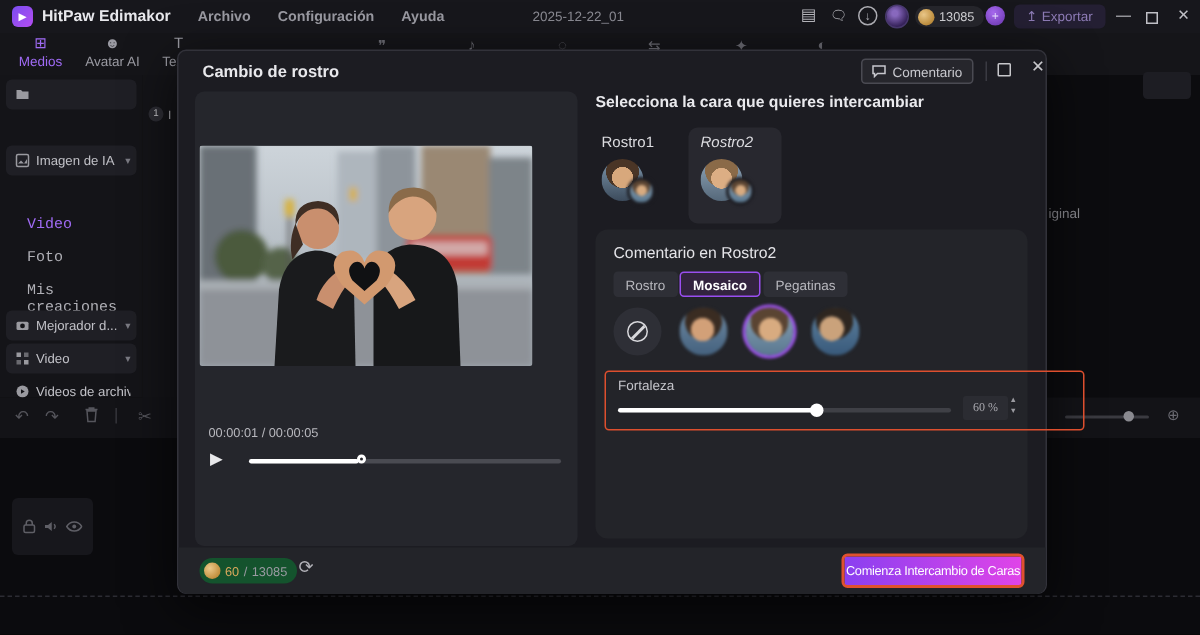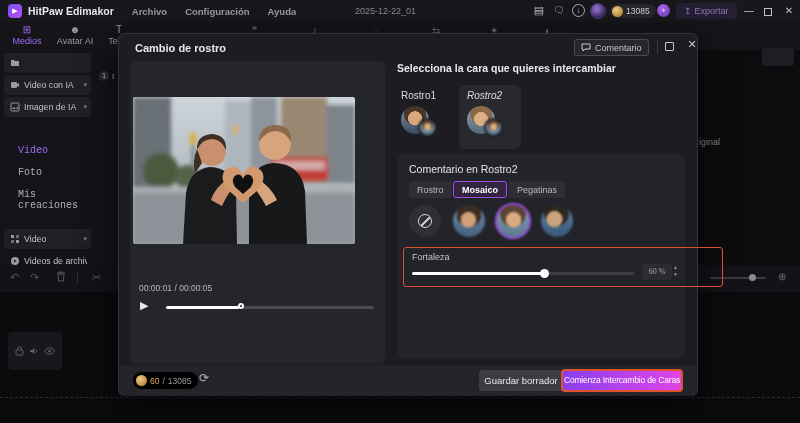--- a/index.html
+++ b/index.html
@@ -135,21 +135,21 @@
   .st-label { position:absolute; left:8px; top:4px; font-size:9px; color:#c4c4ca; }
   .st-slider { position:absolute; left:8px; top:24px; width:222px; height:3px; background:#3f4046; border-radius:2px; }
   .st-fill { position:relative; height:3px; background:#fff; border-radius:2px; }
   .st-handle { position:absolute; right:-4px; top:-3px; width:9px; height:9px; border-radius:50%; background:#fff; }
   .st-value { position:absolute; left:238px; top:16px; width:30px; height:16px; background:#2b2c32; border-radius:2px;
               font-size:8px; color:#a8a8ae; text-align:center; line-height:16px;font-family:Liberation Serif, serif; }
   .st-spin { position:absolute; left:269px; top:16px; font-size:5px; color:#9a9aa0; line-height:7px; text-align:center; }
 
   
   .dlg-footer { position:absolute; left:0; top:331px; width:578px; height:31px; background:#232429; border-radius:0 0 6px 6px; }
-  .cost-pill { position:absolute; left:14px; top:7px; height:17px; padding:0 7px 0 3px; background:#000000; border-radius:9px;
+  .cost-pill { position:absolute; left:14px; top:7px; height:17px; padding:0 7px 0 3px; background:#14532d; border-radius:9px;
                display:flex; align-items:center; gap:3px; font-size:8.5px; }
   .cost-num { color:#d9a85c; }
   .cost-rest { color:#9a9aa2; }
   .refresh-ico { position:absolute; left:80px; top:6px; font-size:12px; color:#b0b0b6; }
   .save-btn { position:absolute; left:360px; top:5px; width:84px; height:21px; background:#3c3d44; border-radius:3px;
               color:#e8e8ea; font-size:9.5px; text-align:center; line-height:21px; }
   .start-btn { position:absolute; left:442px; top:4px; width:122px; height:23px;
                background:linear-gradient(90deg,#8a3ff0,#e044e8); border:2px solid #e0512e; border-radius:4px;
                color:#fff; font-size:8.5px; letter-spacing:-0.2px; text-align:center; line-height:19px; white-space:nowrap; }
 </style>
@@ -208,43 +208,43 @@
   <div class="abs sidebar">
     <div class="sd-item" style="top:3px;gap:44px;">
       <span class="sd-ico">
           <svg width="10" height="10" viewBox="0 0 10 10">
             <path d="M1 2h3l1 1h4v5H1z" fill="#9a9aa0"></path>
           </svg>
         </span>
       <span class="lbl">Materiales</span>
       <span class="caret">▾</span>
     </div>
-    <div class="sd-item" style="top:25px;">
-      <span class="sd-ico">
-          <svg width="10" height="10" viewBox="0 0 10 10">
-            <rect x="1" y="2" width="6" height="6" rx="1" fill="#9a9aa0"></rect>
-            <path d="M7 4l2-1v4l-2-1z" fill="#9a9aa0"></path>
-          </svg>
-        </span>
-      <span class="lbl">Video con IA</span>
-      <span class="caret">▾</span>
-    </div>
     <div class="sd-item" style="top:47px;">
       <span class="sd-ico">
           <svg width="10" height="10" viewBox="0 0 10 10">
             <rect x="1" y="1" width="8" height="8" rx="1" fill="none" stroke="#9a9aa0"></rect>
             <path d="M2 7l2-2 2 2 2-3v3H2z" fill="#9a9aa0"></path>
           </svg>
         </span>
       <span class="lbl">Imagen de IA</span>
       <span class="caret">▾</span>
     </div>
     <div class="sd-sub active" style="top:95px;">Video</div>
     <div class="sd-sub" style="top:117px;">Foto</div>
     <div class="sd-sub" style="top:139px;">Mis creaciones</div>
+    <div class="sd-item" style="top:157px;">
+      <span class="sd-ico">
+          <svg width="10" height="10" viewBox="0 0 10 10">
+            <rect x="1" y="2.5" width="8" height="5.5" rx="1" fill="#9a9aa0"></rect>
+            <circle cx="5" cy="5.3" r="1.6" fill="#141418"></circle>
+          </svg>
+        </span>
+      <span class="lbl">Mejorador d...</span>
+      <span class="caret">▾</span>
+    </div>
     <div class="sd-item" style="top:179px;">
       <span class="sd-ico">
           <svg width="10" height="10" viewBox="0 0 10 10">
             <rect x="1" y="1" width="3" height="3" fill="#9a9aa0"></rect>
             <rect x="6" y="1" width="3" height="3" fill="#6a6a70"></rect>
             <rect x="1" y="6" width="3" height="3" fill="#6a6a70"></rect>
             <rect x="6" y="6" width="3" height="3" fill="#9a9aa0"></rect>
           </svg>
         </span>
       <span class="lbl">Video</span>
@@ -417,18 +417,17 @@
     </div>
 
     <div class="dlg-footer">
       <div class="cost-pill">
         <span class="coin"></span>
         <span class="cost-num">60</span>
           <span class="cost-rest">/</span>
           <span class="cost-rest">13085</span>
       </div>
       <div class="refresh-ico">⟳</div>
-      <div class="save-btn">Guardar borrador</div>
       <div class="start-btn">Comienza Intercambio de Caras</div>
     </div>
   </div>
 
 </div>
 
 </body></html>

